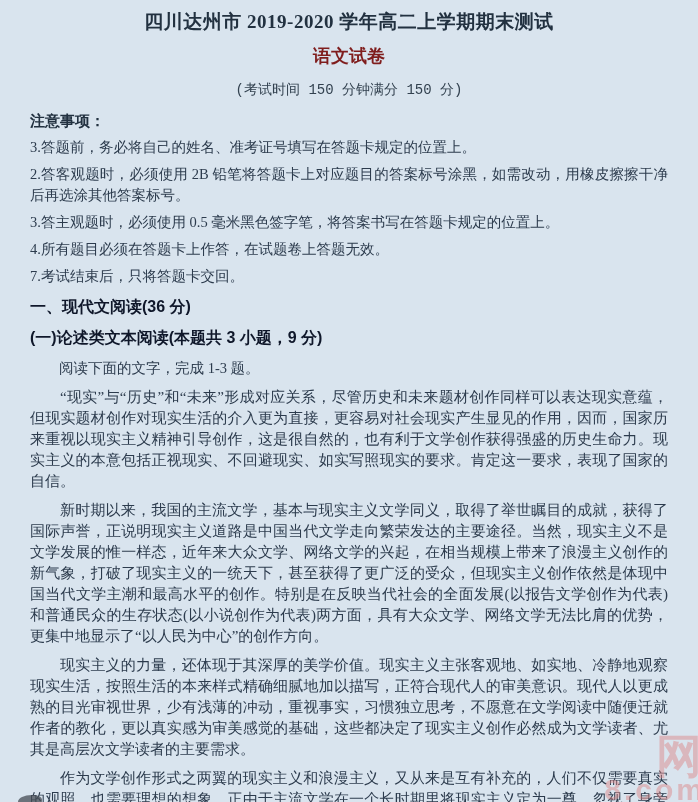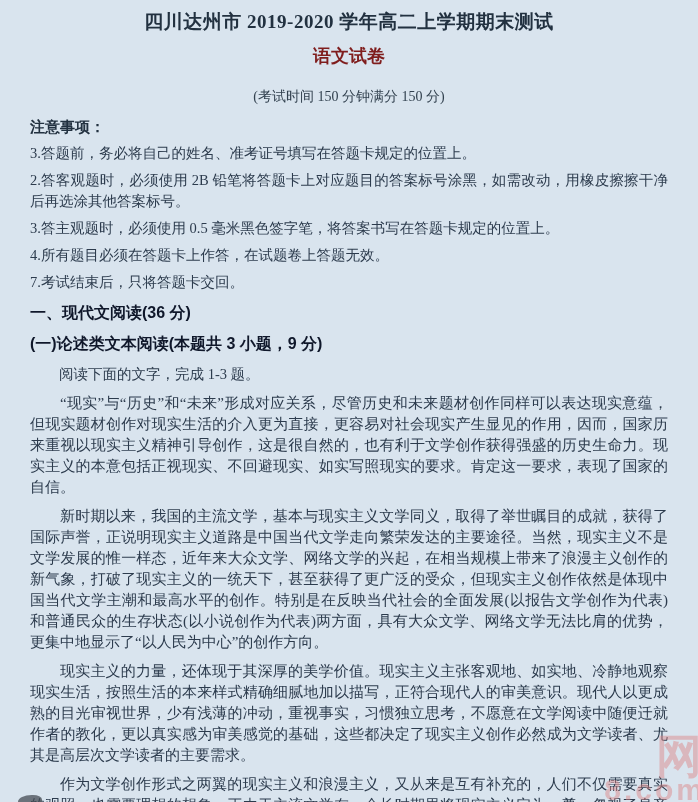--- a/index.html
+++ b/index.html
@@ -28,22 +28,23 @@
     font-size: 18px;
     line-height: 24px;
     text-align: center;
     color: #7f1d1d;
     margin-top: 10px;
   }
   .exam-info {
     font-size: 14px;
     line-height: 19px;
     text-align: center;
-    margin-top: 19px;
+    margin-top: 13px;
     color: #32414f;
+    font-family: Liberation Mono, monospace;
   }
   .notice-heading {
     font-family: "Liberation Sans", "DejaVu Sans", sans-serif;
     font-weight: bold;
     font-size: 15px;
     line-height: 20px;
     margin-top: 11px;
     color: #223140;
   }
   .notice-item {

